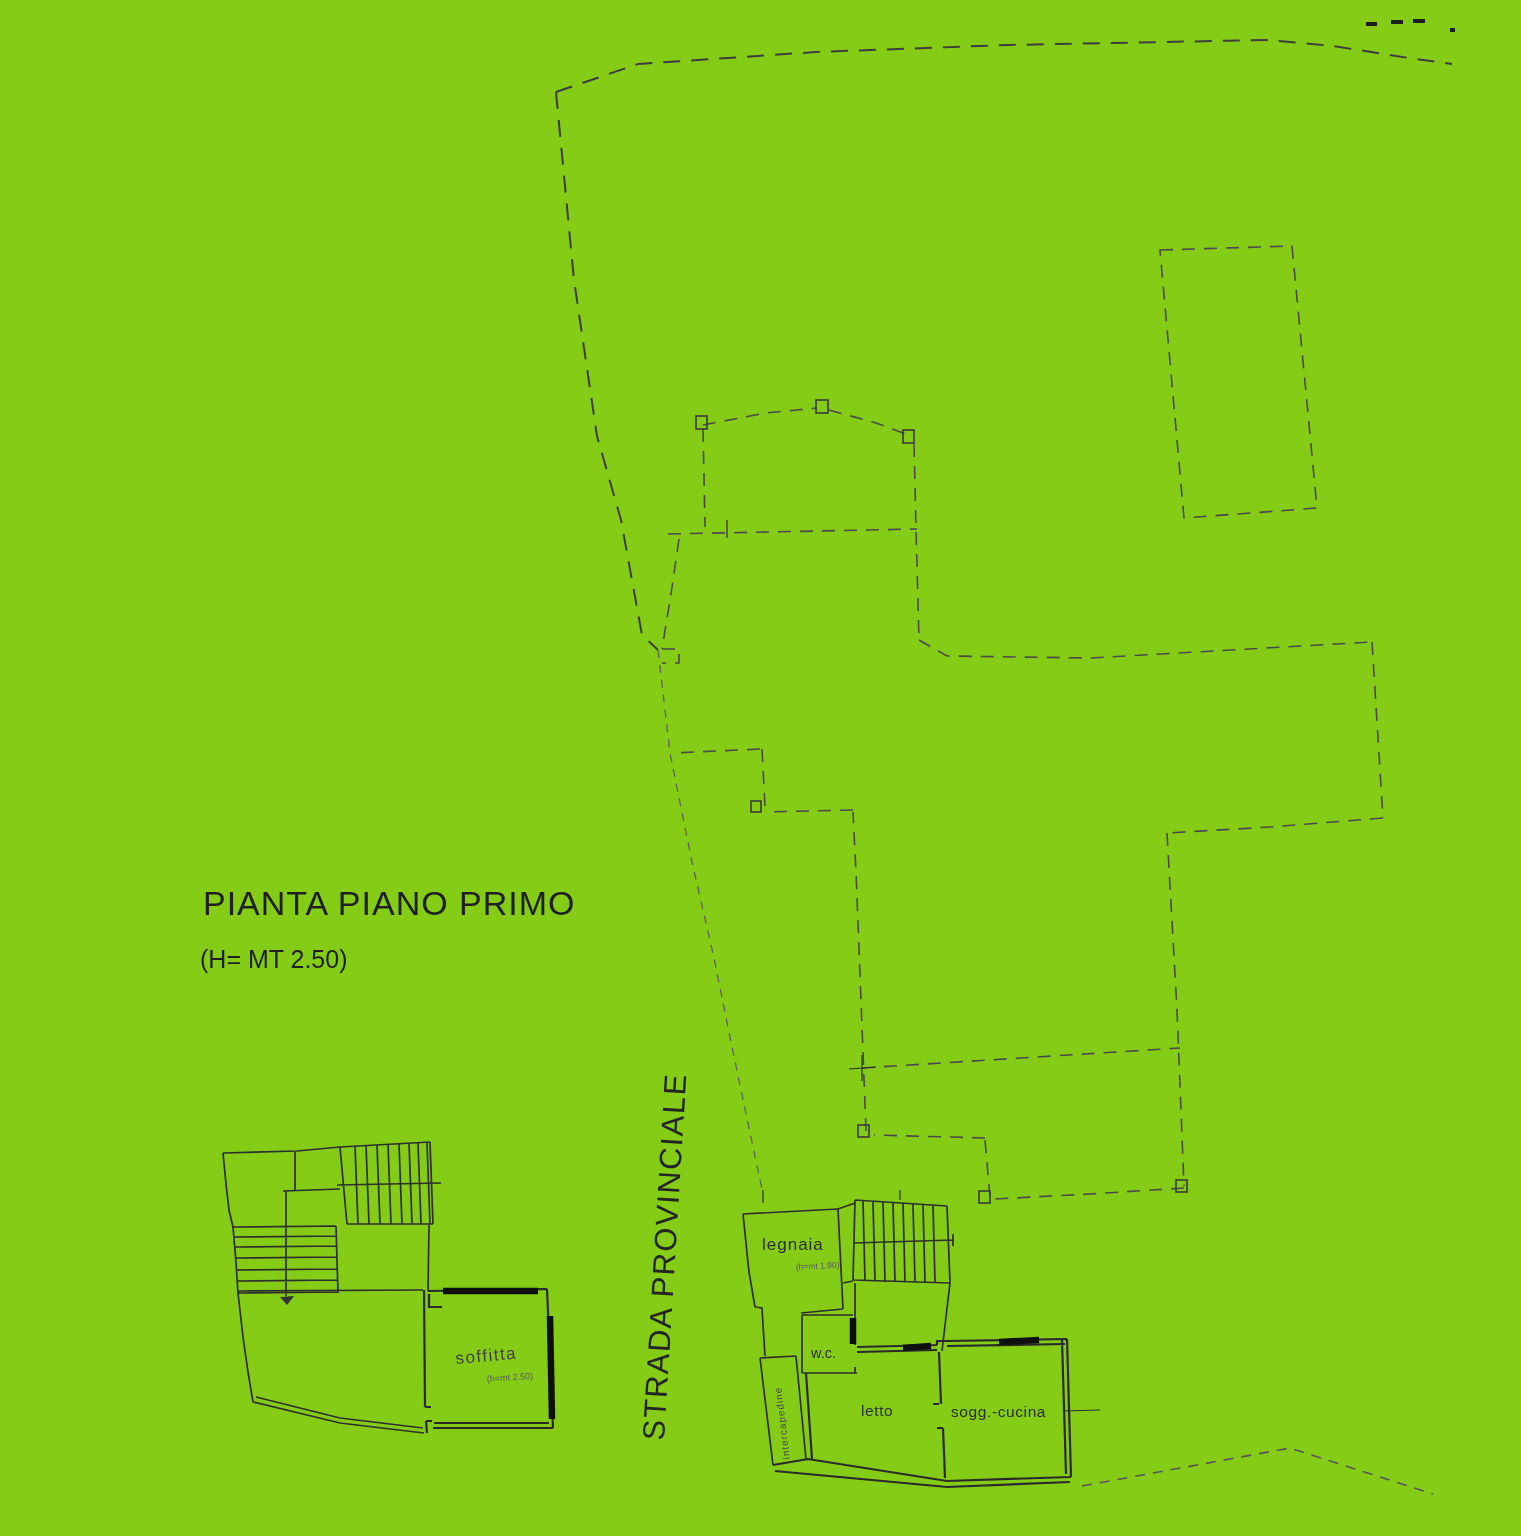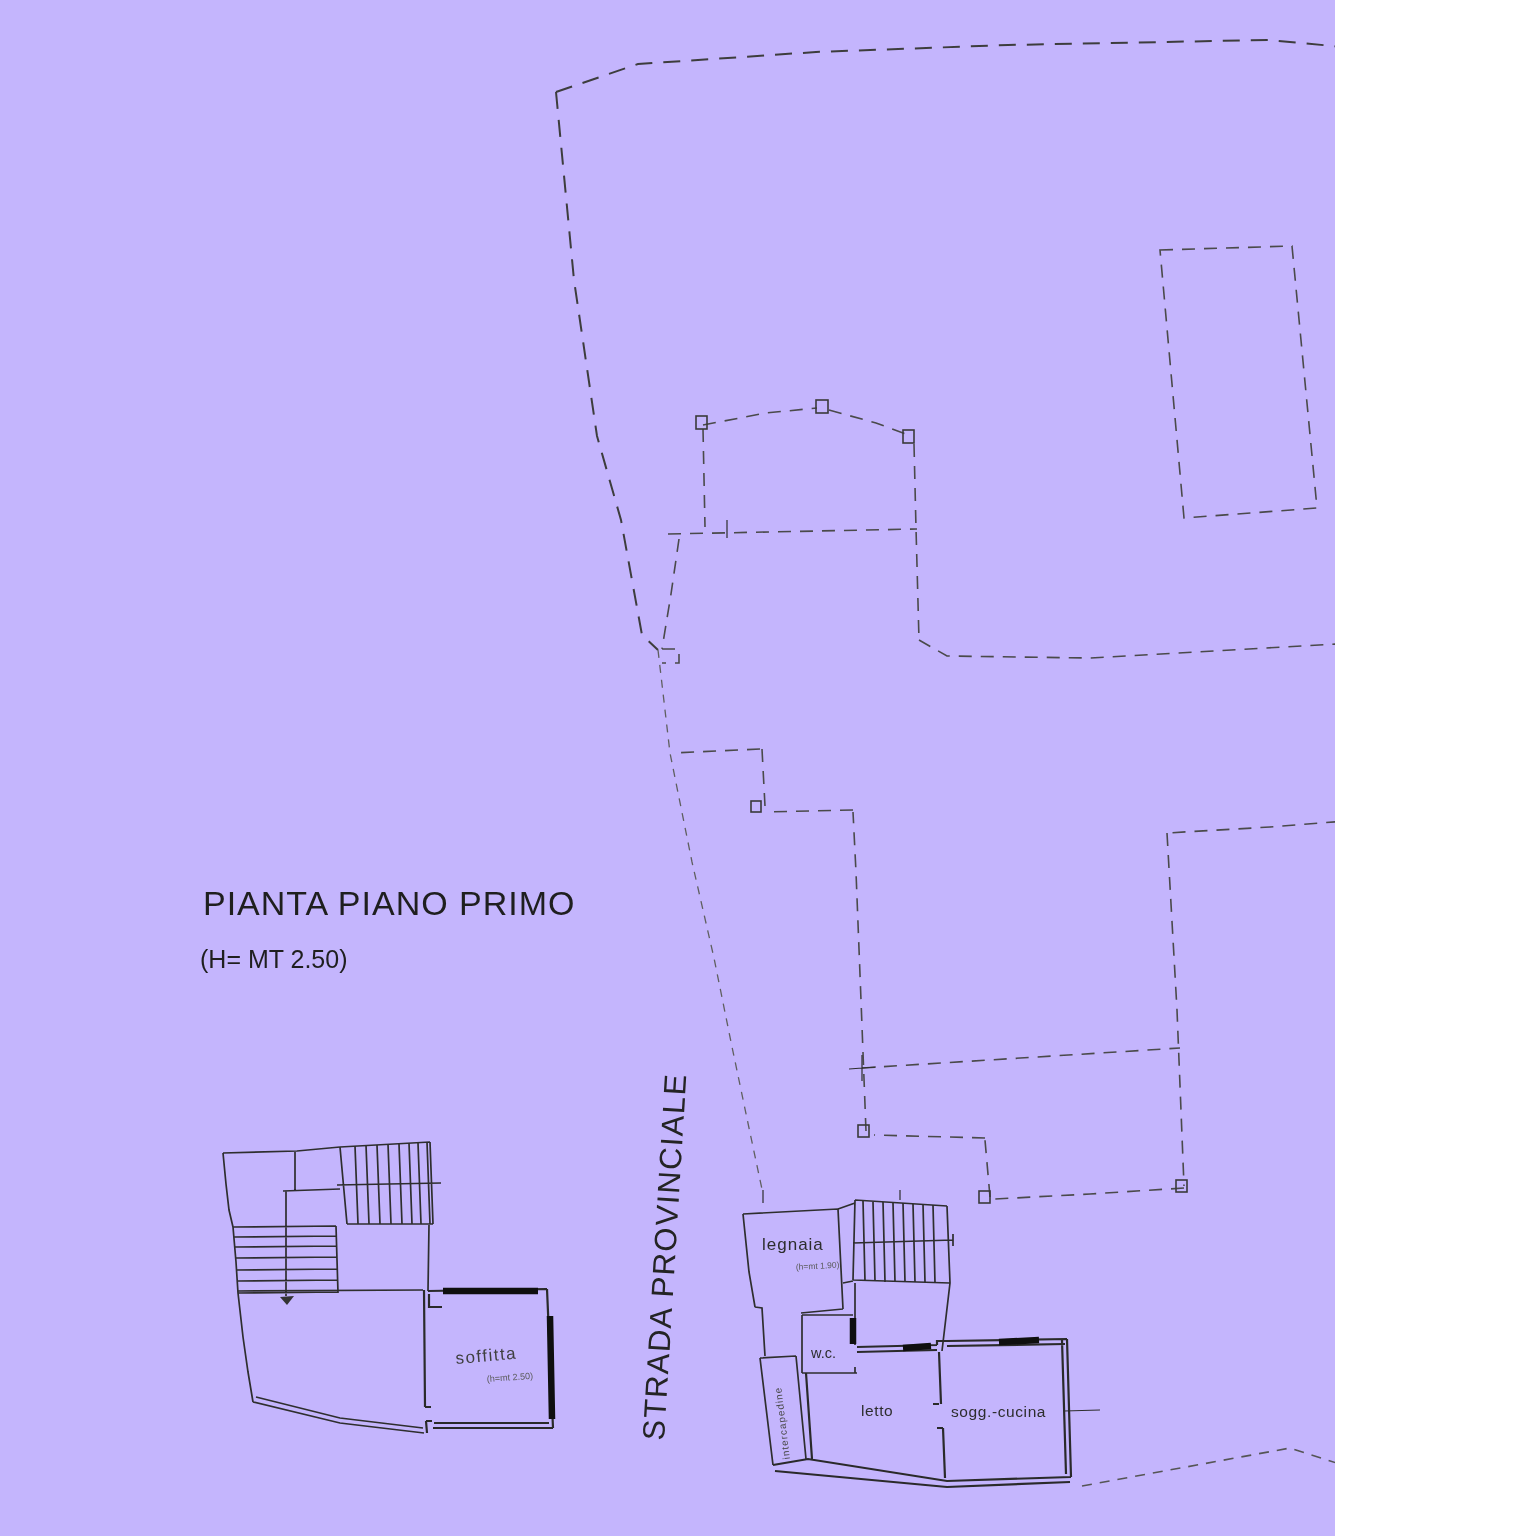--- a/index.html
+++ b/index.html
@@ -1,16 +1,16 @@
 <!DOCTYPE html>
 <html><head>
 <meta charset="utf-8">
 <style>
   html,body{margin:0;padding:0;background:#ffffff;}
-  .sheet{position:relative;width:1335px;height:1536px;background:#c4b5fd;overflow:hidden;
+  .sheet{position:relative;width:1521px;height:1536px;background:#84cc16;overflow:hidden;
          font-family:"Liberation Sans", sans-serif;}
   svg{display:block}
   
   .b1{fill:none;stroke:#3d3d3d;stroke-width:2;stroke-dasharray:17 11;stroke-linecap:butt}
   .b2{fill:none;stroke:#5f5f5f;stroke-width:1.3;stroke-dasharray:8 7}
   .d {fill:none;stroke:#4a4a4a;stroke-width:1.6;stroke-dasharray:13 9}
   .d2{fill:none;stroke:#555555;stroke-width:1.6;stroke-dasharray:10 8}
   .sq{fill:none;stroke:#3a3a3a;stroke-width:1.6}
   .s {fill:none;stroke:#2e2e2e;stroke-width:1.7}
   .sw{fill:none;stroke:#2a2a2a;stroke-width:2.2}

